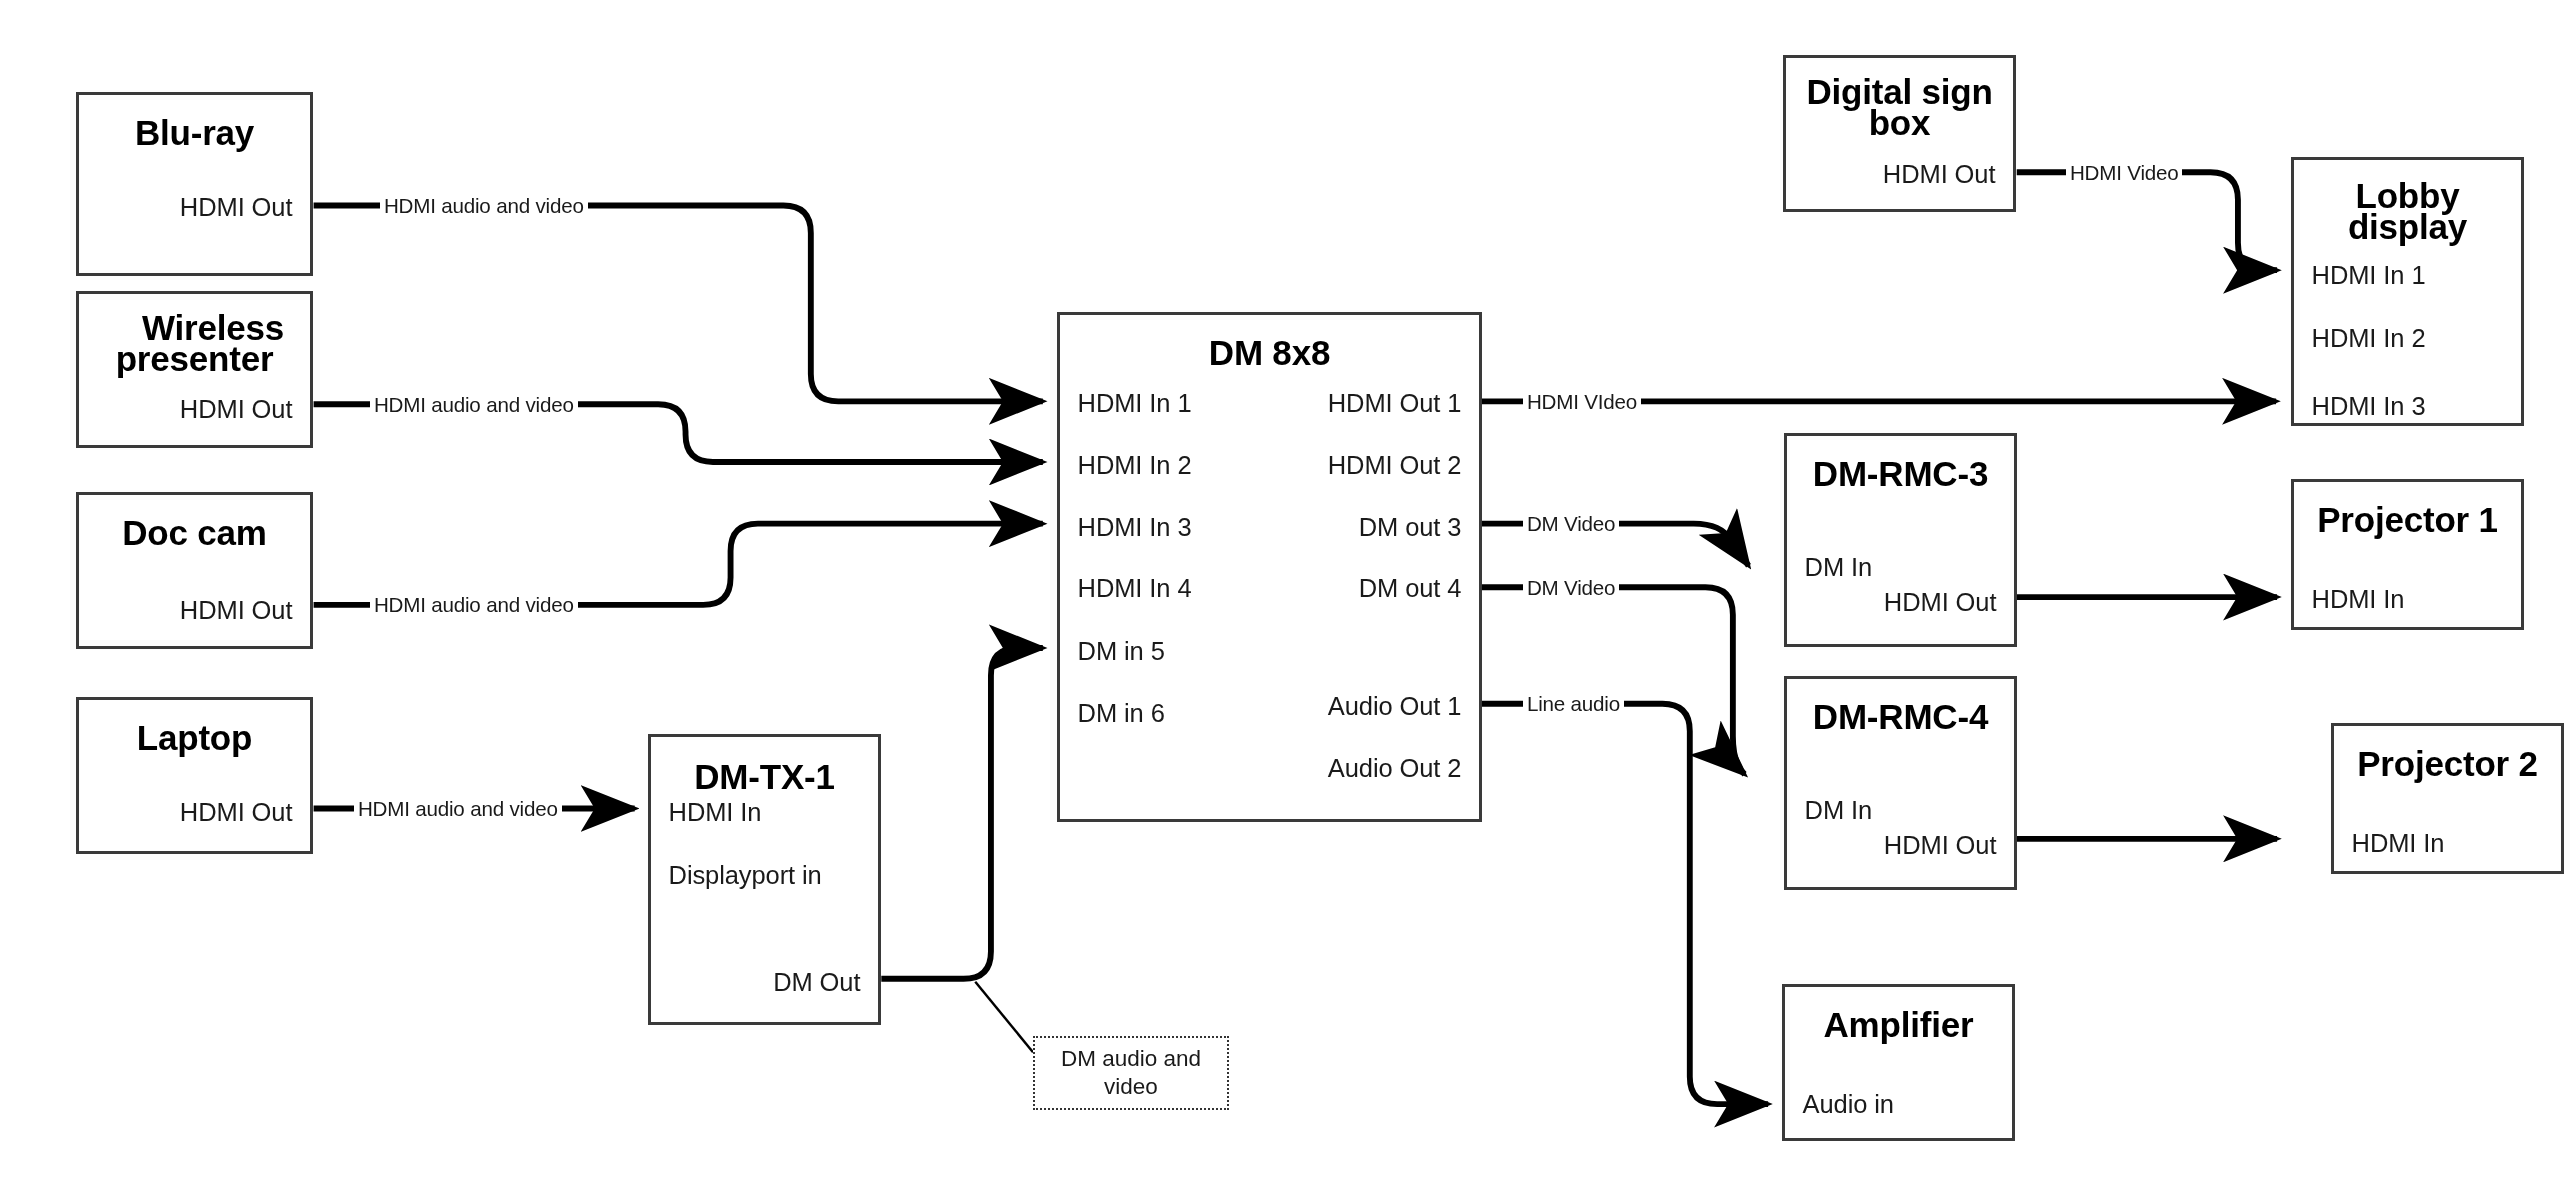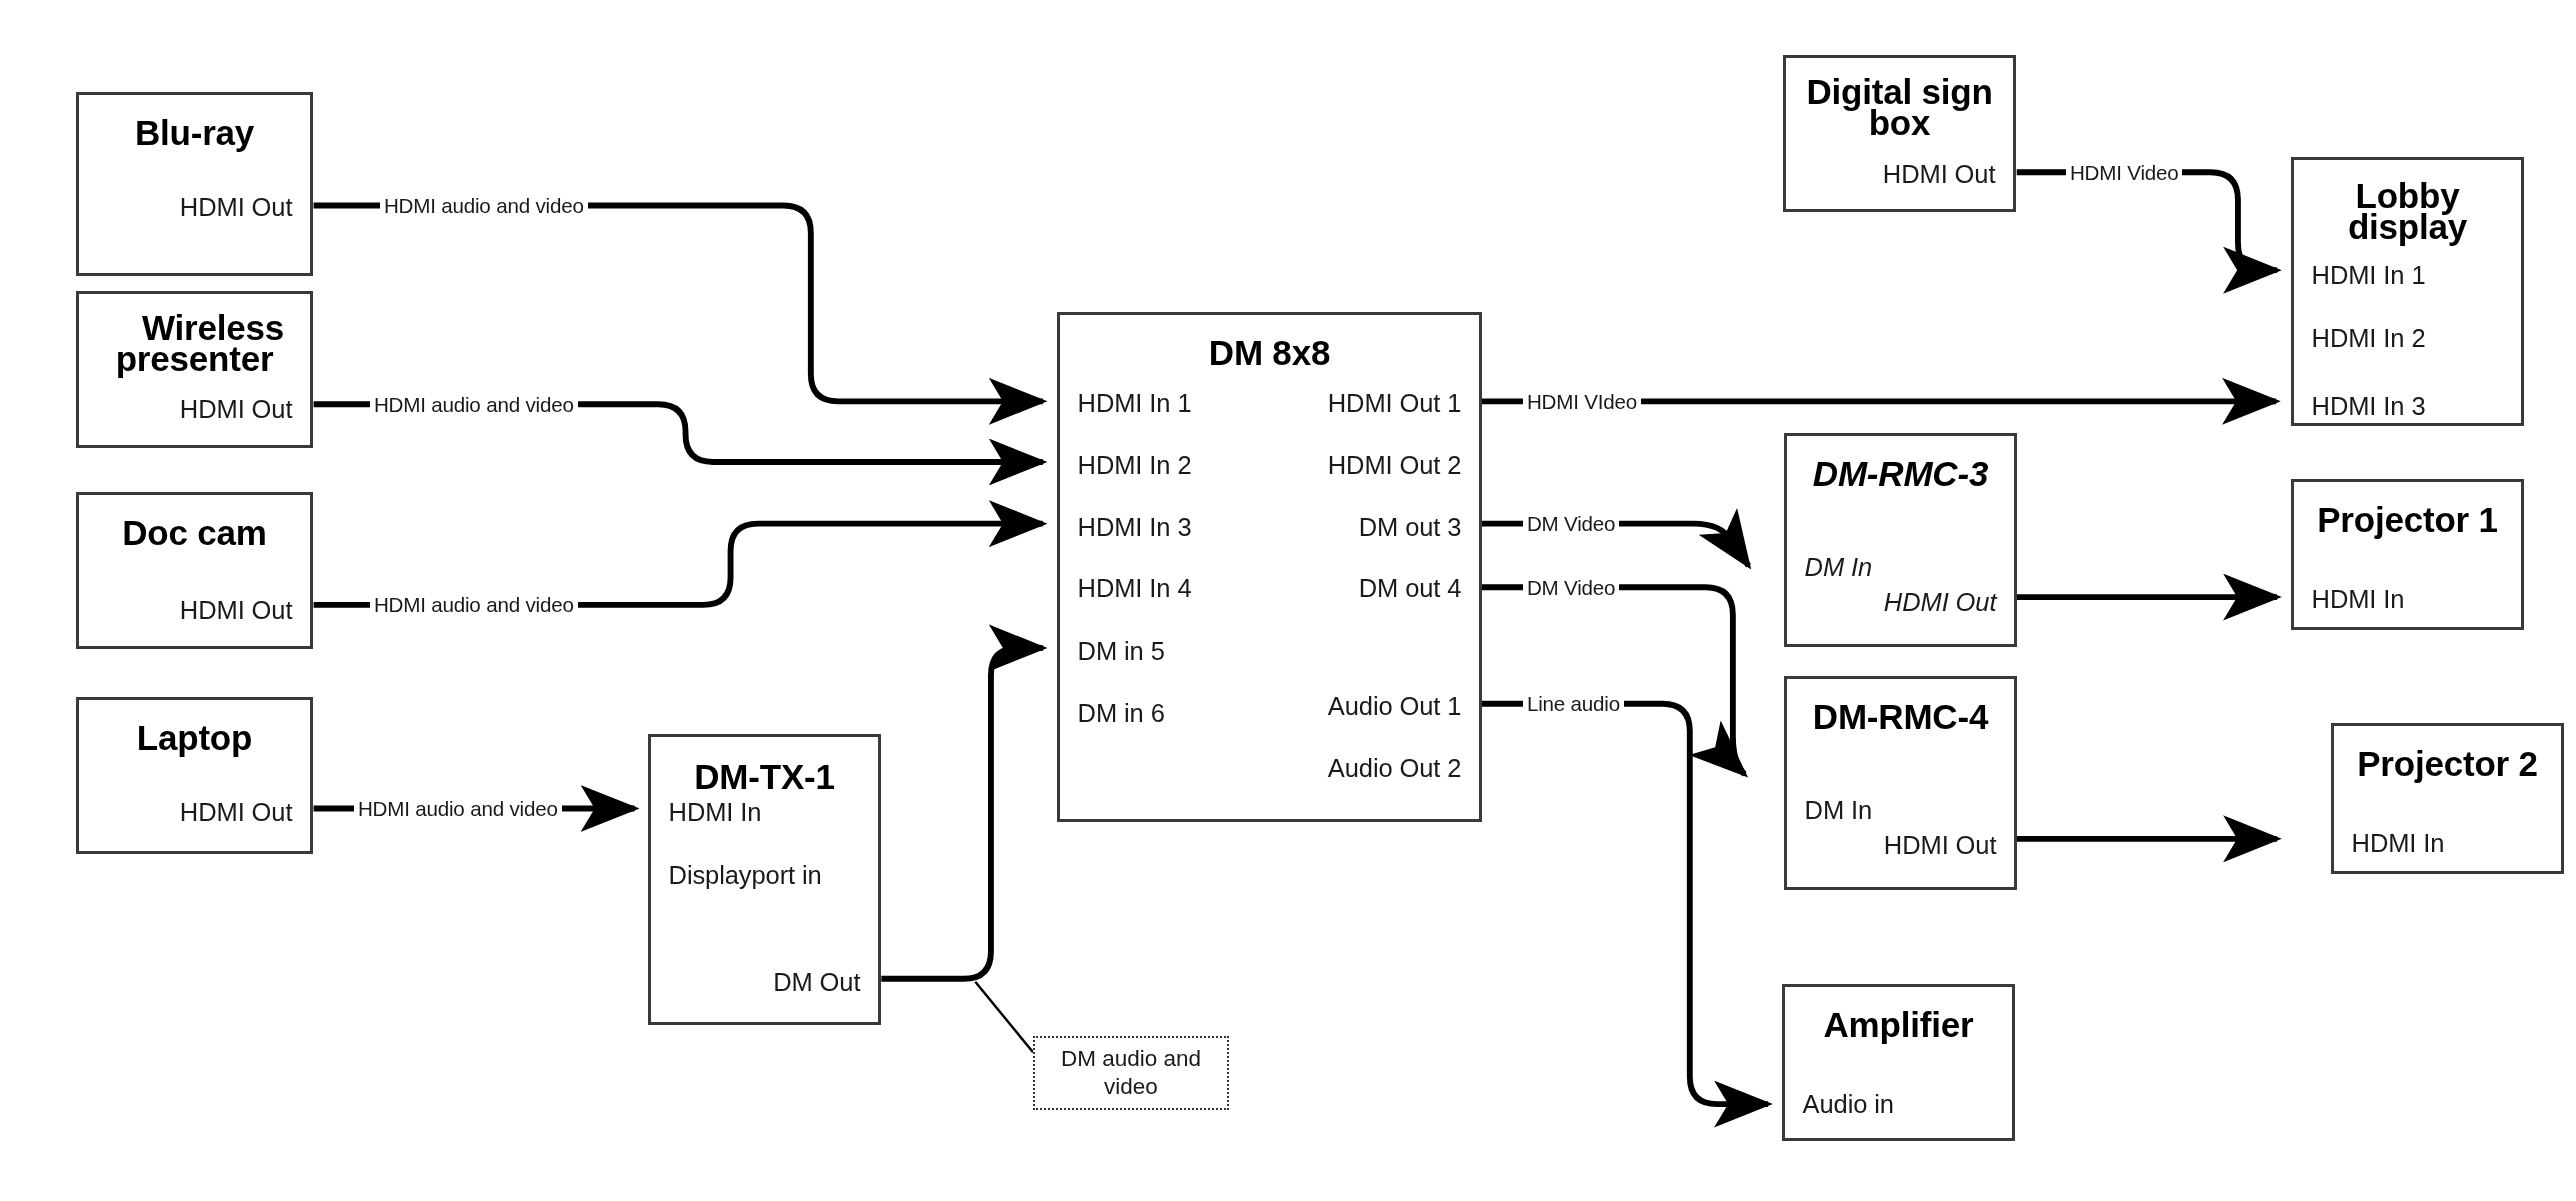--- a/index.html
+++ b/index.html
@@ -197,21 +197,21 @@
   </div>
 
   <div class="node" style="left:2291px; top:157px; width:233px; height:269px;">
     <div class="node-title" style="top:15.7px;">Lobby</div>
     <div class="node-title" style="top:47px;">display</div>
     <div class="port left" style="top:101px;">HDMI In 1</div>
     <div class="port left" style="top:164px;">HDMI In 2</div>
     <div class="port left" style="top:232px;">HDMI In 3</div>
   </div>
 
-  <div class="node" style="left:1784px; top:433px; width:233px; height:214px;font-style:italic;">
+  <div class="node" style="left:1784px; top:433px; width:233px; height:214px;">
     <div class="node-title" style="top:17.6px;">DM-RMC-3</div>
     <div class="port left" style="top:117px;">DM In</div>
     <div class="port right" style="top:152px;">HDMI Out</div>
   </div>
 
   <div class="node" style="left:1784px; top:676px; width:233px; height:214px;">
     <div class="node-title" style="top:17.6px;">DM-RMC-4</div>
     <div class="port left" style="top:117px;">DM In</div>
     <div class="port right" style="top:152px;">HDMI Out</div>
   </div>

